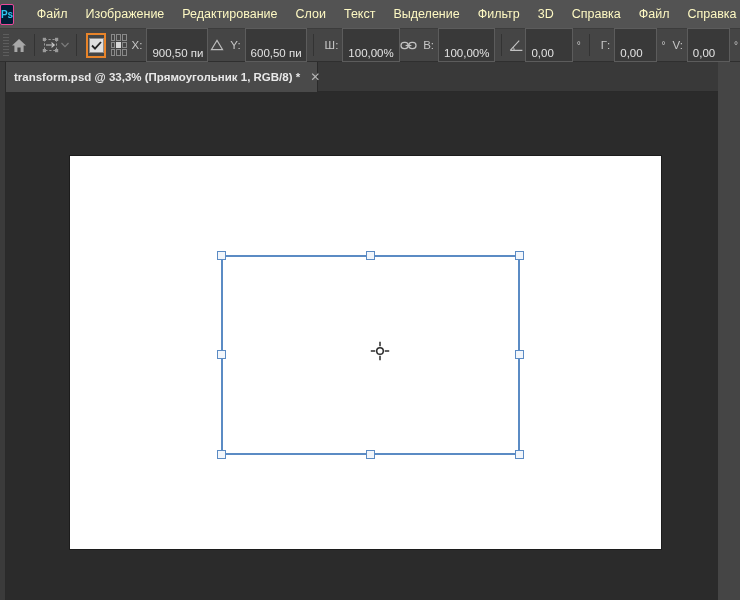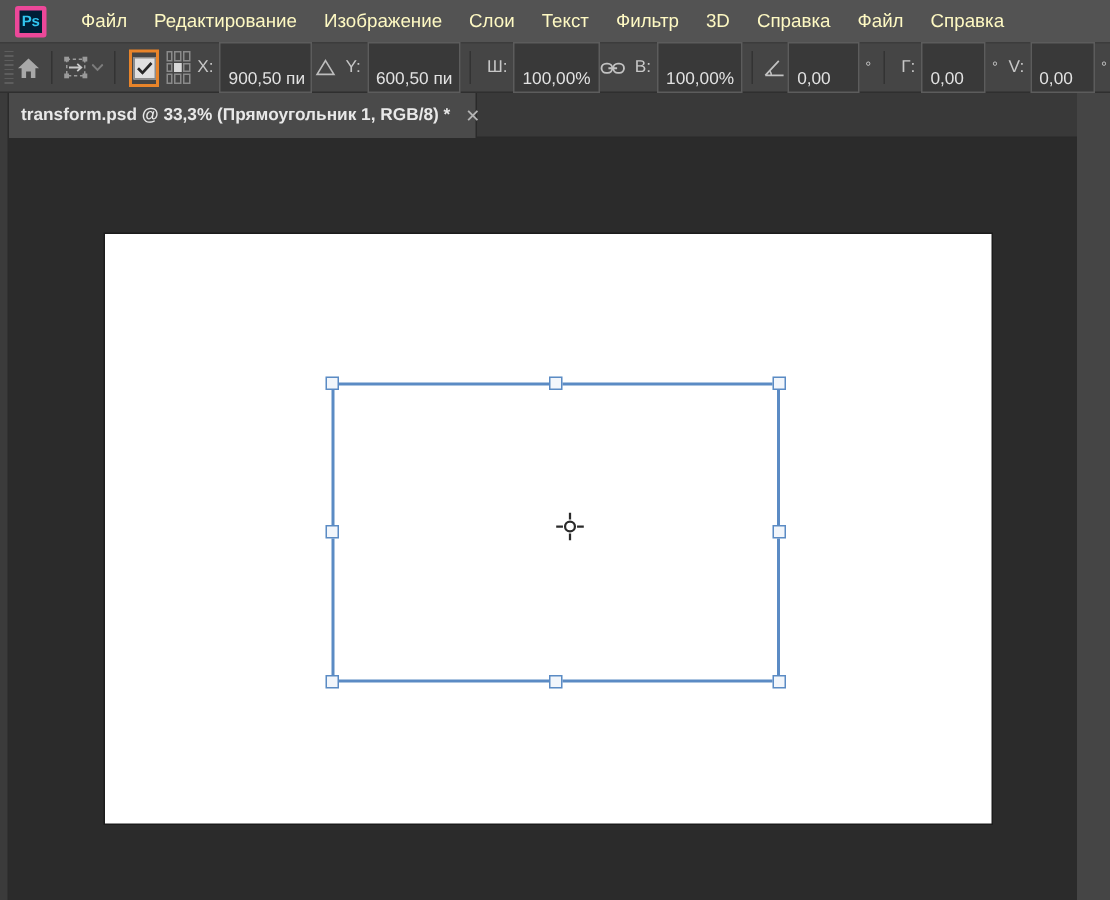--- a/index.html
+++ b/index.html
@@ -13,22 +13,22 @@
   #app { position: relative; width: 740px; height: 600px; }
 
   
   #menubar {
     position: absolute; left: 0; top: 0; width: 740px; height: 29px;
     background: #535353;
     display: flex; align-items: center;
     border-bottom: 1px solid #3c3c3c;
   }
   #ps-logo {
-    width: 21px; height: 21px; margin-left: 10px; margin-right: 14px;
-    background: #001e36; border: 3px solid #ec4899; border-radius: 2px;
+    width: 21px; height: 21px; margin-left: 0; margin-right: 14px;
+    background: #001e36; border: 1px solid #ec4899; border-radius: 2px;
     color: #31c5f0; font-size: 10px; font-weight: bold;
     display: flex; align-items: center; justify-content: center;
     letter-spacing: -0.2px;
   }
   .menu-item {
     color: #fef9c3; font-size: 12.5px; padding: 4px 9px; white-space: nowrap;
     line-height: 14px; cursor: default;
   }
 
   
@@ -154,24 +154,25 @@
   }
 </style>
 </head>
 <body>
 
 <div id="app">
 
   <div id="menubar">
     <div id="ps-logo">Ps</div>
     <div class="menu-item">Файл</div>
+    <div class="menu-item">Изображение</div>
     <div class="menu-item">Редактирование</div>
-    <div class="menu-item">Изображение</div>
     <div class="menu-item">Слои</div>
     <div class="menu-item">Текст</div>
+    <div class="menu-item">Выделение</div>
     <div class="menu-item">Фильтр</div>
     <div class="menu-item">3D</div>
     <div class="menu-item">Справка</div>
     <div class="menu-item">Файл</div>
     <div class="menu-item">Справка</div>
   </div>
 
   <div id="optionsbar">
 
     <div class="ob-grip"></div>

